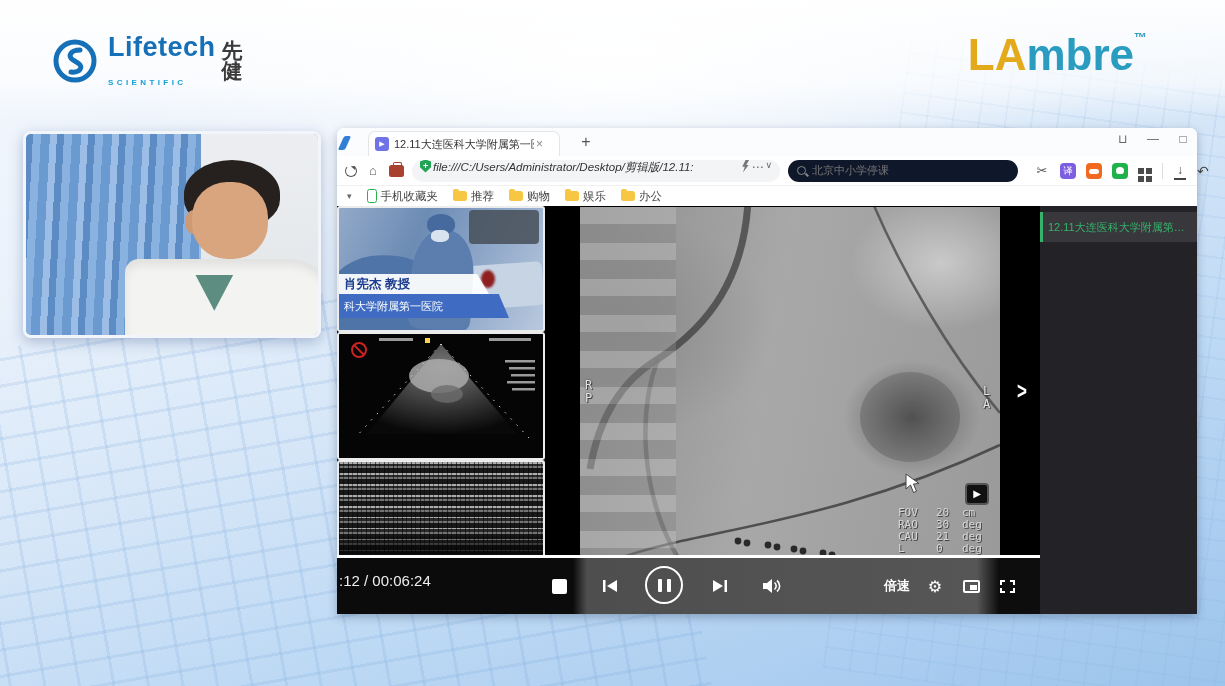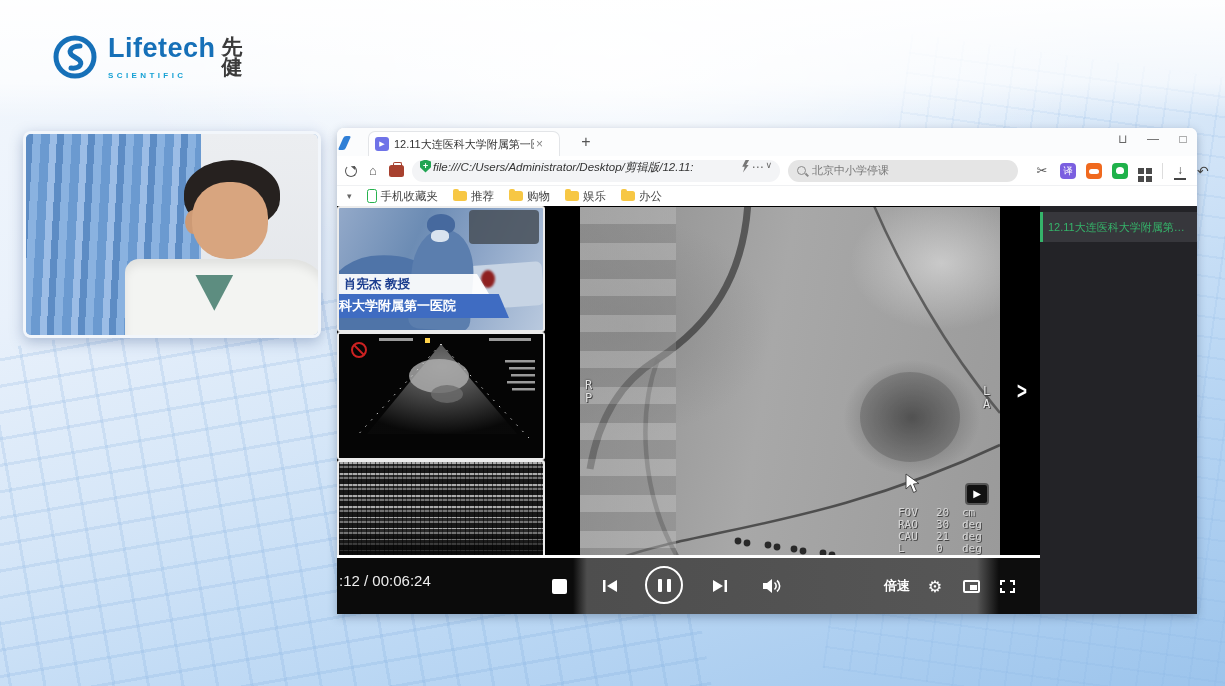--- a/index.html
+++ b/index.html
@@ -20,21 +20,21 @@
       repeating-linear-gradient(0deg,rgba(130,175,225,.14) 0 2px,transparent 2px 20px);}
   .bg-tex .haze{position:absolute;inset:0;background:radial-gradient(700px 320px at 50% 8%,rgba(255,255,255,.9),rgba(255,255,255,0) 70%);}
 
   
   .banner{position:absolute;left:0;top:0;width:1225px;height:118px;
     background:linear-gradient(180deg,rgba(255,255,255,.95) 0%,rgba(255,255,255,.65) 70%,rgba(255,255,255,0) 100%);}
   .brand{position:absolute;left:52px;top:34px;display:flex;align-items:center;}
   .brand-mark{width:46px;height:46px;}
   .brand-text{margin-left:10px;line-height:1;}
   .brand-name{font-size:27px;font-weight:bold;color:#1670b8;letter-spacing:.5px;}
-  .brand-sub{font-size:8px;letter-spacing:3.4px;color:#14a0d4;font-weight:bold;margin-top:10px;}
+  .brand-sub{font-size:8px;letter-spacing:3.4px;color:#14a0d4;font-weight:bold;margin-top:18px;}
   .brand-cjk{margin-left:6px;font-family:"DejaVu Serif","Liberation Serif",serif;font-weight:bold;
     font-size:21px;color:#3b3b3b;line-height:.95;width:24px;}
   .title{position:absolute;left:330px;top:36px;width:580px;text-align:center;
     font-size:33px;font-weight:bold;color:#1e1f99;letter-spacing:1px;
     text-shadow:1.5px 1.5px 0 rgba(120,130,200,.55);white-space:nowrap;}
   .product{position:absolute;right:78px;top:30px;font-size:44px;font-weight:bold;letter-spacing:0;}
   .product .la{color:#e3aa1c;}
   .product .mbre{color:#2a9cc0;}
   .product .tm{font-size:13px;color:#2a9cc0;vertical-align:28px;font-weight:bold;}
 
@@ -76,21 +76,21 @@
   .ic-case:before{content:"";position:absolute;left:4px;top:-3px;width:7px;height:3px;border:1.5px solid #a8412f;border-bottom:none;border-radius:2px 2px 0 0;}
   .urlbox{flex:0 0 auto;width:368px;height:22px;background:#f3f4f6;border-radius:12px;display:flex;align-items:flex-start;padding:0 8px;gap:2px;font-style:italic;}
   .ic-shield{width:11px;height:13px;background:#21a453;flex:0 0 auto;
     clip-path:polygon(50% 0,100% 16%,100% 60%,50% 100%,0 60%,0 16%);position:relative;}
   .ic-shield:after{content:"+";position:absolute;left:0;top:0;width:100%;text-align:center;font-size:9px;line-height:13px;color:#fff;font-weight:bold;}
   .url-text{font-size:11.5px;color:#333;white-space:nowrap;overflow:hidden;flex:1 1 auto;}
   .ic-bolt{width:8px;height:13px;background:#777;flex:0 0 auto;
     clip-path:polygon(55% 0,100% 0,60% 42%,90% 42%,20% 100%,42% 55%,10% 55%);}
   .url-more{color:#666;font-size:12px;flex:0 0 auto;}
   .url-chev{color:#666;font-size:9px;flex:0 0 auto;}
-  .searchbox{flex:0 0 auto;width:230px;height:22px;background:#e5e5e5;border-radius:12px;display:flex;align-items:center;padding:0 9px;gap:6px;}
+  .searchbox{flex:0 0 auto;width:230px;height:22px;background:#0f172a;border-radius:12px;display:flex;align-items:center;padding:0 9px;gap:6px;}
   .ic-mag{position:relative;width:9px;height:9px;border:1.5px solid #8a8a8a;border-radius:50%;flex:0 0 auto;}
   .ic-mag:after{content:"";position:absolute;left:7px;top:7px;width:4px;height:1.6px;background:#8a8a8a;transform:rotate(45deg);}
   .search-text{font-size:11px;color:#777;white-space:nowrap;overflow:hidden;}
   .toolicons{display:flex;align-items:center;gap:10px;margin-left:8px;}
   .ic-sq{width:16px;height:16px;border-radius:4px;position:relative;flex:0 0 auto;}
   .ic-translate{background:#7b5fe0;color:#fff;font-size:9.5px;text-align:center;line-height:16px;}
   .ic-game{background:#f0691e;}
   .ic-game:after{content:"";position:absolute;left:3px;top:6px;width:10px;height:5px;background:#fff;border-radius:3px;}
   .ic-wechat{background:#1fb24a;}
   .ic-wechat:after{content:"";position:absolute;left:4px;top:4px;width:8px;height:7px;background:#fff;border-radius:50% 50% 40% 40%;}
@@ -118,21 +118,21 @@
   .ts-body{position:absolute;left:72px;top:22px;width:62px;height:100px;background:#5b7eae;border-radius:45% 45% 10px 10px;transform:rotate(4deg);}
   .ts-cap{position:absolute;left:88px;top:6px;width:28px;height:20px;background:#46699e;border-radius:50% 50% 40% 40%;}
   .ts-mask{position:absolute;left:92px;top:22px;width:18px;height:12px;background:#d9e3ef;border-radius:40%;}
   .ts-equip{position:absolute;right:4px;top:2px;width:70px;height:34px;background:#474f58;border-radius:4px;opacity:.85;}
   .ts-table{position:absolute;right:0;top:56px;width:86px;height:44px;background:#c7d4e4;border-radius:6px;transform:rotate(-4deg);}
   .ts-wound{position:absolute;right:48px;top:62px;width:14px;height:18px;background:#8e2020;border-radius:50%;filter:blur(1px);}
   .cap1{position:absolute;left:0;bottom:36px;width:150px;height:20px;background:rgba(255,255,255,.93);
     display:flex;align-items:center;padding-left:5px;font-size:12.5px;font-weight:bold;color:#1d3e8f;
     clip-path:polygon(0 0,92% 0,100% 100%,0 100%);}
   .cap2{position:absolute;left:0;bottom:12px;width:170px;height:24px;background:#3f6cc2;
-    display:flex;align-items:center;font-size:13px;font-weight:bold;color:#fff;
+    display:flex;align-items:center;padding-left:5px;font-size:11px;font-weight:normal;color:#fff;
     clip-path:polygon(0 0,94% 0,100% 100%,0 100%);}
   .thumb-us{top:126px;height:128px;background:#050505;}
   .thumb-ecg{top:254px;height:106px;border-bottom:none;
     background-color:#0a0a0a;
     background-image:
       repeating-linear-gradient(180deg,rgba(200,200,200,.85) 0 1.5px,rgba(45,45,45,.9) 1.5px 4px,rgba(160,160,160,.7) 4px 6px,rgba(25,25,25,.95) 6px 11px);}
   .thumb-ecg:before{content:"";position:absolute;inset:0;
     background:repeating-linear-gradient(90deg,rgba(0,0,0,.55) 0 1px,transparent 1px 4px,rgba(0,0,0,.4) 4px 5px,transparent 5px 9px);}
   .thumb-ecg:after{content:"";position:absolute;left:0;bottom:0;width:100%;height:30px;
     background:linear-gradient(180deg,rgba(0,0,0,.2),#060606 70%);}
@@ -201,20 +201,21 @@
       <svg class="brand-mark" viewBox="0 0 46 46">
         <circle cx="23" cy="23" r="19" fill="none" stroke="#1670b8" stroke-width="5"></circle>
         <path d="M28 12 c-9 0 -13 6 -7 10 l5 3 c6 4 2 10 -7 9" fill="none" stroke="#1670b8" stroke-width="5" stroke-linecap="round"></path>
       </svg>
       <div class="brand-text">
         <div class="brand-name">Lifetech</div>
         <div class="brand-sub">SCIENTIFIC</div>
       </div>
       <div class="brand-cjk">先健</div>
     </div>
+    <div class="product"><span class="la">LA</span><span class="mbre">mbre</span><span class="tm">™</span></div>
   </div>
 
   <div class="webcam">
     <div class="curtain"></div>
     <div class="wall"></div>
     <div class="hair"></div>
     <div class="ear"></div>
     <div class="face"></div>
     <div class="coat"></div>
     <div class="scrub"></div>

